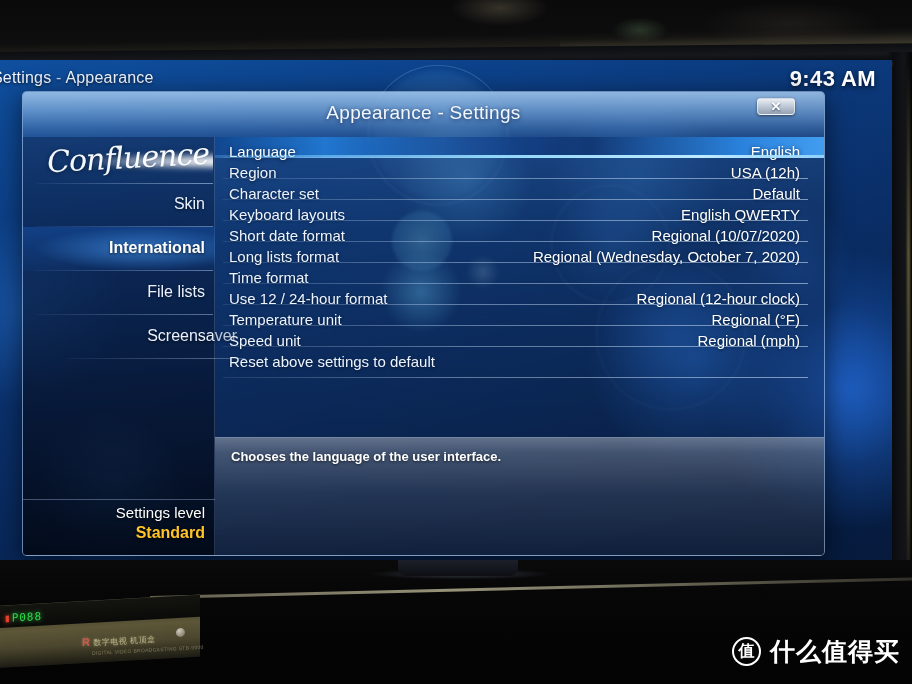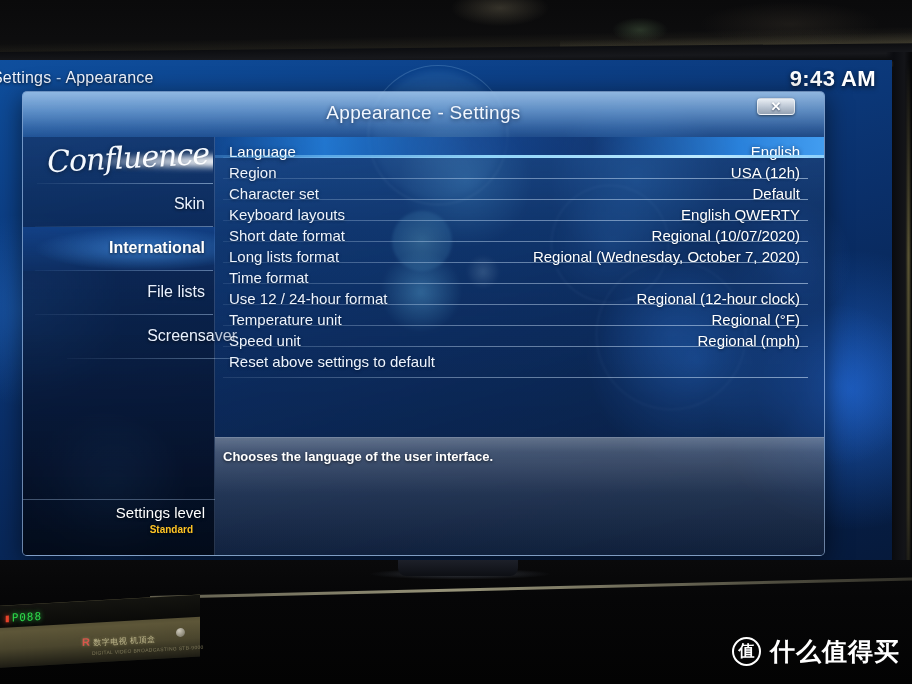--- a/index.html
+++ b/index.html
@@ -104,22 +104,22 @@
   .nav-item.sel { background:
       radial-gradient(ellipse 150px 30px at 120px 22px, rgba(80,165,255,.55), transparent 72%),
       linear-gradient(180deg, rgba(22,80,165,.55), rgba(14,52,112,.35)); }
   .nav-item.sel .lbl { font-weight:bold; color:#ffffff; }
 
   .settings-level { position:absolute; left:0; bottom:6px; width:192px; height:50px;
     text-align:right; cursor:pointer;
     border-top:1px solid rgba(180,210,245,.35); }
   .settings-level .sl-title { position:absolute; right:10px; top:4px;
     color:#ffffff; font-size:15px; font-weight:normal; text-shadow:0 1px 3px rgba(0,0,0,.7); }
-  .settings-level .sl-value { position:absolute; right:22px; top:24px;
-    color:#ffc425; font-size:10px; font-weight:bold; text-shadow:0 1px 3px rgba(0,0,0,.7); }
+  .settings-level .sl-value { position:absolute; right:10px; top:24px;
+    color:#ffc425; font-size:16px; font-weight:bold; text-shadow:0 1px 3px rgba(0,0,0,.7); }
 
   
   .content { position:absolute; left:192px; top:45px; right:0; bottom:0;
     background:linear-gradient(180deg, rgba(30,70,125,.30) 0%, rgba(18,45,90,.22) 45%, rgba(10,26,55,.30) 100%); }
   .rows { position:absolute; left:0; right:0; top:0; }
   .row { position:relative; height:21px; cursor:pointer; }
   .row .name { position:absolute; left:14px; top:6px;
     color:#eef4fd; font-size:15px; text-shadow:0 1px 3px rgba(0,20,45,.8); }
   .row .val  { position:absolute; right:24px; top:6px;
     color:#ffffff; font-size:15px; text-shadow:0 1px 3px rgba(0,20,45,.8); }
@@ -130,21 +130,21 @@
   .row.sel::after { content:""; position:absolute; left:0; right:0; bottom:0; height:3px;
     background:linear-gradient(90deg, rgba(120,200,255,.25), rgba(150,220,255,.95) 45%, rgba(190,235,255,1) 80%, rgba(150,215,255,.9));
     filter:blur(.6px); }
   .row.sel .name, .row.sel .val { color:#ffffff; text-shadow:0 1px 4px rgba(0,15,40,.9); }
   .row.plain { height:31px; }
 
   
   .helpbar { position:absolute; left:0; right:0; bottom:0; height:118px;
     background:linear-gradient(180deg, rgba(150,160,175,.62) 0%, rgba(120,130,148,.52) 12%, rgba(70,80,98,.42) 48%, rgba(30,38,55,.40) 100%);
     border-top:1px solid rgba(215,230,248,.5); }
-  .helpbar .htext { position:absolute; left:8px; top:11px; right:10px;
+  .helpbar .htext { position:absolute; left:16px; top:11px; right:10px;
     color:#ffffff; font-size:13px; font-weight:bold; text-shadow:0 1px 3px rgba(0,0,0,.65); }
 
   
   .below { position:absolute; left:0; top:560px; width:912px; height:124px;
     background:linear-gradient(180deg,#0a0a0b 0%, #060607 30%, #030303 100%); }
   .tv-stand-glow { position:absolute; left:330px; top:566px; width:260px; height:16px;
     background:radial-gradient(ellipse 130px 8px at 130px 8px, rgba(120,130,150,.40), transparent 70%); }
   .tv-neck { position:absolute; left:398px; top:560px; width:120px; height:16px;
     background:linear-gradient(180deg,#1d2029,#0d0f14);
     border-radius:0 0 8px 8px; }

